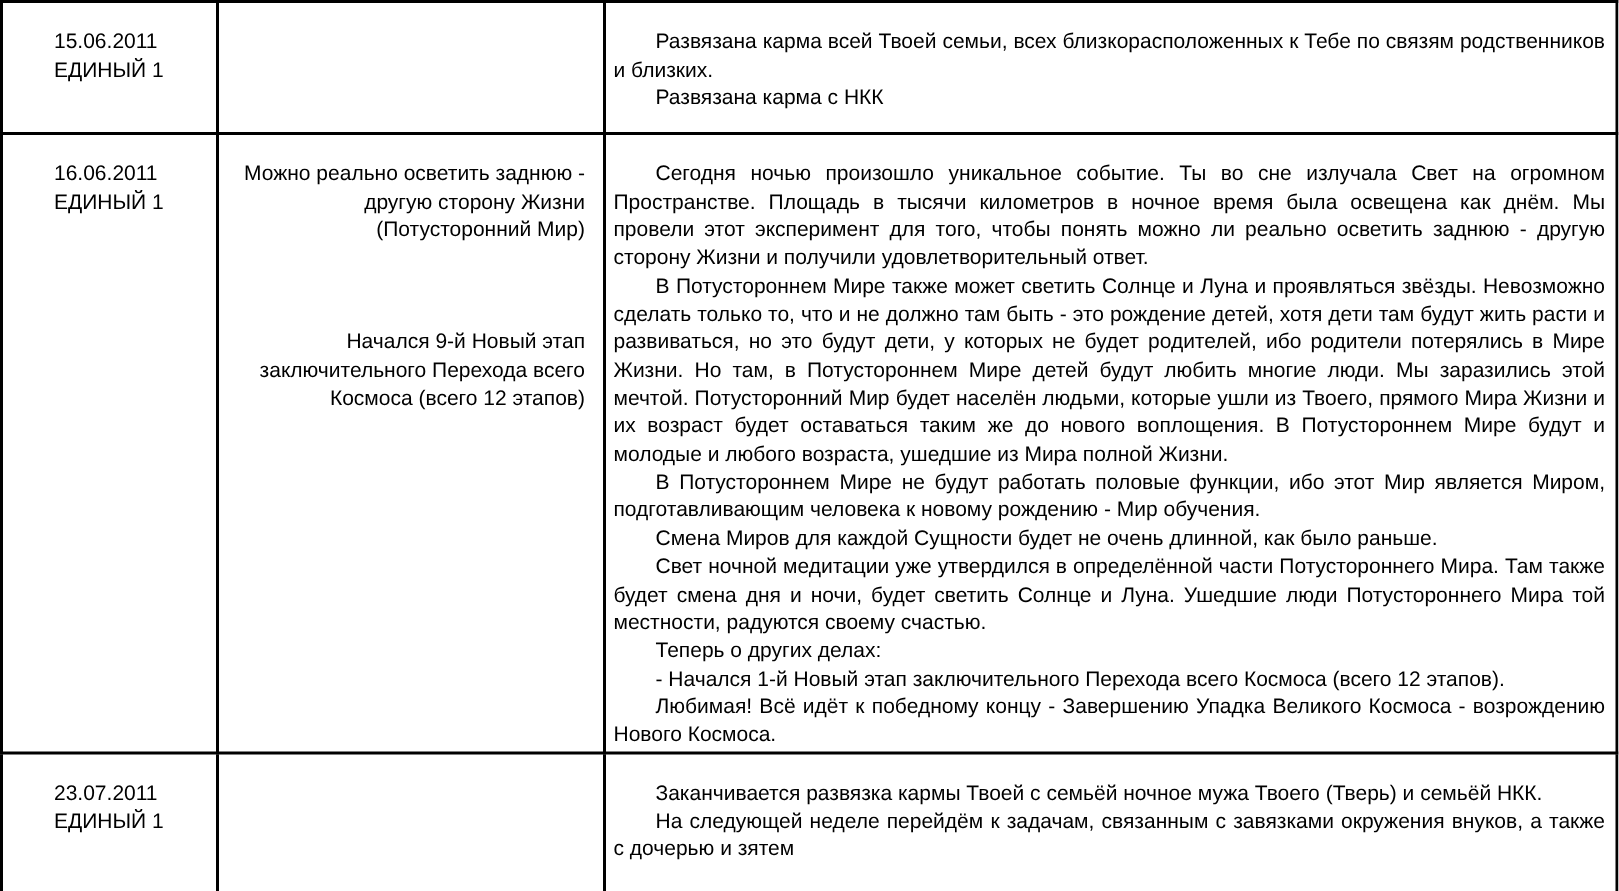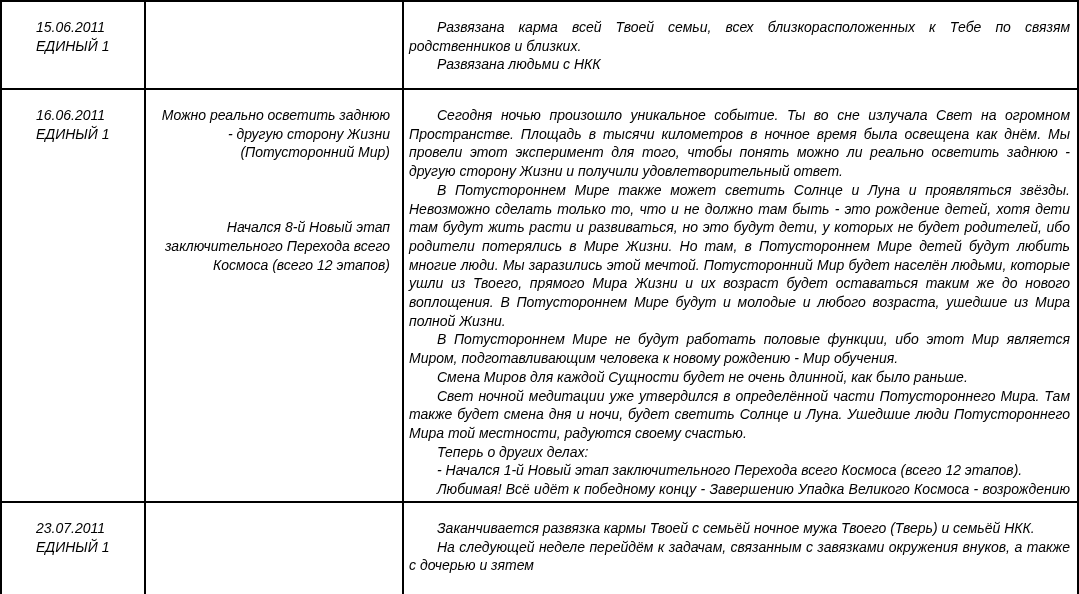--- a/index.html
+++ b/index.html
@@ -20,21 +20,20 @@
   td {
     border: 2px solid #000000;
     vertical-align: top;
     padding: 0;
     overflow: hidden;
   }
   .cell {
     overflow: hidden;
     font-size: 14px;
     line-height: 18.7px;
-    font-style: italic;
   }
   .r1 .cell { height: 86px; }
   .r2 .cell { height: 411px; }
   .r3 .cell { height: 100px; }
 
   .date-cell  { padding: 16px 4px 4px 34px; line-height: 19px; }
   .topic-cell { padding: 16px 12px 4px 12px; text-align: right; }
   .content-cell { padding: 16px 7px 20px 5px; }
 
   .para {
@@ -61,35 +60,35 @@
           <div>15.06.2011</div>
           <div>ЕДИНЫЙ 1</div>
         </div>
       </td>
       <td>
         <div class="cell topic-cell"></div>
       </td>
       <td>
         <div class="cell content-cell">
             <p class="para">Развязана карма всей Твоей семьи, всех близкорасположенных к Тебе по связям родственников и близких.</p>
-            <p class="para">Развязана людьми с НКК</p>
+            <p class="para">Развязана карма с НКК</p>
           </div>
       </td>
     </tr>
     <tr class="r2">
       <td>
         <div class="cell date-cell">
           <div>16.06.2011</div>
           <div>ЕДИНЫЙ 1</div>
         </div>
       </td>
       <td>
         <div class="cell topic-cell">
             <p class="mid-block">Можно реально осветить заднюю - другую сторону Жизни (Потусторонний Мир)</p>
-            <p class="mid-block">Начался 8-й Новый этап заключительного Перехода всего Космоса (всего 12 этапов)</p>
+            <p class="mid-block">Начался 9-й Новый этап заключительного Перехода всего Космоса (всего 12 этапов)</p>
           </div>
       </td>
       <td>
         <div class="cell content-cell">
             <p class="para">Сегодня ночью произошло уникальное событие. Ты во сне излучала Свет на огромном Пространстве. Площадь в тысячи километров в ночное время была освещена как днём. Мы провели этот эксперимент для того, чтобы понять можно ли реально осветить заднюю - другую сторону Жизни и получили удовлетворительный ответ.</p>
             <p class="para">В Потустороннем Мире также может светить Солнце и Луна и проявляться звёзды. Невозможно сделать только то, что и не должно там быть - это рождение детей, хотя дети там будут жить расти и развиваться, но это будут дети, у которых не будет родителей, ибо родители потерялись в Мире Жизни. Но там, в Потустороннем Мире детей будут любить многие люди. Мы заразились этой мечтой. Потусторонний Мир будет населён людьми, которые ушли из Твоего, прямого Мира Жизни и их возраст будет оставаться таким же до нового воплощения. В Потустороннем Мире будут и молодые и любого возраста, ушедшие из Мира полной Жизни.</p>
             <p class="para">В Потустороннем Мире не будут работать половые функции, ибо этот Мир является Миром, подготавливающим человека к новому рождению - Мир обучения.</p>
             <p class="para">Смена Миров для каждой Сущности будет не очень длинной, как было раньше.</p>
             <p class="para">Свет ночной медитации уже утвердился в определённой части Потустороннего Мира. Там также будет смена дня и ночи, будет светить Солнце и Луна. Ушедшие люди Потустороннего Мира той местности, радуются своему счастью.</p>
             <p class="para">Теперь о других делах:</p>

